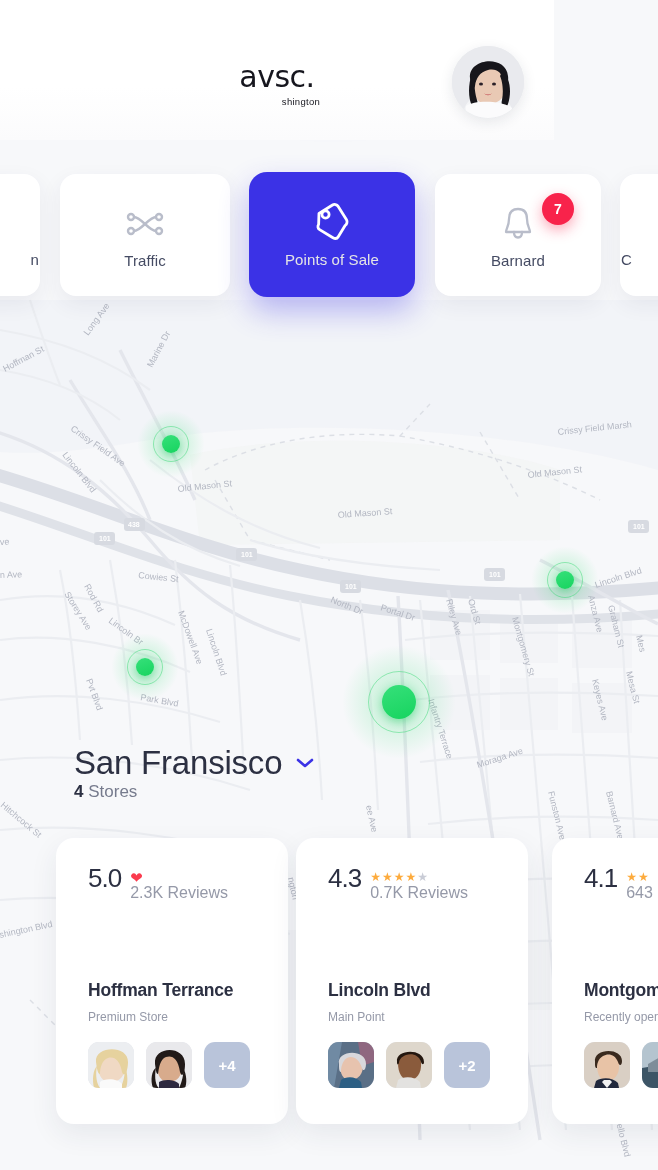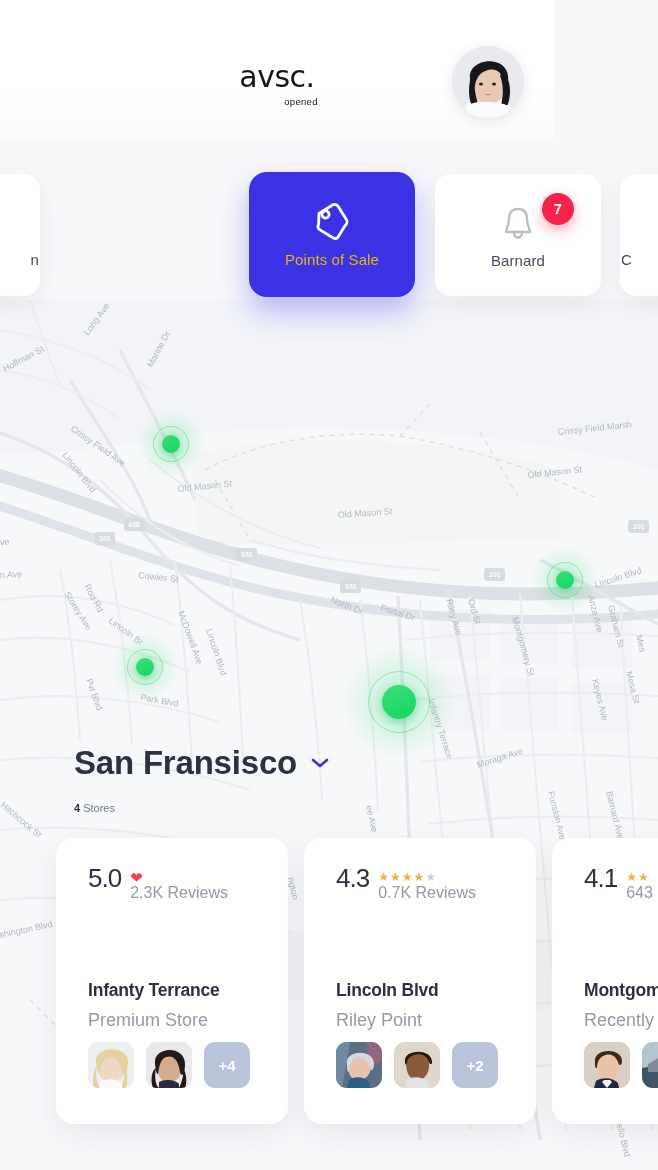--- a/index.html
+++ b/index.html
@@ -73,21 +73,21 @@
   #card-edge-left .nav-label{
     position:absolute; left:0; bottom:28px; width:86px;
     text-align:right; padding-right:1px; overflow:hidden;
   }
   #card-traffic{ left:60px; width:170px; }
   #card-pos{
     left:249px; width:166px; height:125px; top:-2px;
     background:#3b32e6; border-radius:18px;
     box-shadow:0 14px 30px rgba(59,50,230,.33);
   }
-  #card-pos .nav-label{ color:#eab308; }
+  #card-pos .nav-label{ color:#e5e5e5; }
   #card-alerts{ left:435px; width:166px; }
   #card-edge-right{
     left:620px; width:86px;
     align-items:flex-start;
   }
   #card-edge-right .nav-label{
     position:absolute; left:0; bottom:28px; width:86px;
     text-align:left; padding-left:1px; overflow:hidden;
   }
   #alert-badge{
@@ -102,60 +102,60 @@
   #pos-glow{
     position:absolute; left:258px; top:112px; width:150px; height:26px;
     background:radial-gradient(ellipse at center, rgba(83,73,232,.20) 0%, rgba(83,73,232,0) 70%);
     filter:blur(3px);
   }
 
   
   #city-block{ position:absolute; left:74px; top:744px; z-index:20; }
   #city-row{ display:flex; align-items:center; gap:12px; }
   #city-name{
-    font-size:33px; color:#2c3042; letter-spacing:-.2px; font-weight:700;
+    font-size:33px; color:#2c3042; letter-spacing:-.2px; font-weight:400;
   }
   #city-caret{ display:flex; align-items:center; }
   #store-count{
-    margin-top:20px; font-size:11px; color:#767b8d;
+    margin-top:0; font-size:17px; color:#767b8d;
   }
   #store-count b{ color:#2c3042; font-weight:bold; }
 
   
   #cards-row{
     position:absolute; left:0; top:838px; width:658px; height:286px; z-index:20;
   }
   .store-card{
     position:absolute; top:0; width:232px; height:286px;
     background:#ffffff; border-radius:18px;
     box-shadow:0 10px 28px rgba(40,45,80,.08);
     padding:28px 32px;
   }
   #store-card-0{ left:56px; }
-  #store-card-1{ left:304px; }
+  #store-card-1{ left:296px; }
   #store-card-2{ left:552px; }
   .rating-row{ display:flex; align-items:flex-start; }
   .rating-score{
     font-size:26px; color:#2c3042; line-height:.95; letter-spacing:-1px;
   }
   .rating-meta{ margin-left:9px; padding-top:4px; }
   .rating-mark{ height:14px; display:flex; align-items:center; }
   .heart{ color:#fb3b4e; font-size:15px; line-height:1; }
   .stars{ display:flex; gap:1px; font-size:12px; line-height:1; }
   .star-on{ color:#fdab3d; }
   .star-off{ color:#c9ccd6; }
   .reviews{ font-size:16px; color:#9599a8; margin-top:4px; white-space:nowrap; }
   .store-name{
     position:absolute; left:32px; top:142px;
     font-size:17.5px; font-weight:bold; color:#2c3042; letter-spacing:-.2px;
     white-space:nowrap;
   }
   .store-type{
     position:absolute; left:32px; top:172px;
-    font-size:18px; color:#9599a8; white-space:nowrap;
+    font-size:12px; color:#9599a8; white-space:nowrap;
   }
   .people-row{
     position:absolute; left:32px; top:204px;
     display:flex; gap:12px;
   }
   .person{
     width:46px; height:46px; border-radius:11px; overflow:hidden;
     background:#dfe3ea;
   }
   .person svg{ display:block; }
@@ -357,21 +357,21 @@
   <div class="marker" style="left:399px;top:702px;">
     <div class="halo" style="width:118px;height:118px;"></div>
     <div class="ring" style="width:62px;height:62px;"></div>
     <div class="dot" style="width:34px;height:34px;"></div>
   </div>
 </div>
 
 <div id="header">
   <div id="logo-block">
     <div id="logo-word">avsc.</div>
-    <div id="logo-sub">opened</div>
+    <div id="logo-sub">shington</div>
   </div>
   <div id="avatar">
     <svg width="72" height="72" viewBox="0 0 72 72">
       <rect width="72" height="72" fill="#e9eaee"></rect>
       <ellipse cx="36" cy="66" rx="24" ry="18" fill="#f4f5f7"></ellipse>
       <path d="M20,34 C20,16 52,12 54,32 C56,50 48,58 36,58 C24,58 20,48 20,34 Z" fill="#e9c9b4"></path>
       <path d="M18,32 C16,12 54,8 56,30 C57,38 54,40 52,36 C50,26 44,22 36,24 C28,26 24,32 23,40 C22,44 19,42 18,32 Z" fill="#17161b"></path>
       <path d="M50,26 C58,30 60,46 56,58 C54,64 48,62 50,54 C52,44 50,34 48,30 Z" fill="#17161b"></path>
       <path d="M20,28 C16,38 16,52 20,60 C22,64 27,60 25,54 C22,44 22,34 24,30 Z" fill="#17161b"></path>
       <ellipse cx="29" cy="38" rx="2" ry="1.6" fill="#2a2028"></ellipse>
@@ -382,20 +382,37 @@
   </div>
 </div>
 
 <div id="pos-glow" style="position:absolute;z-index:24;"></div>
 <div id="nav-strip">
 
   <div class="nav-card" id="card-edge-left">
     <span class="nav-label">n</span>
   </div>
 
+  <div class="nav-card" id="card-traffic">
+    <span class="nav-icon">
+      <svg width="40" height="30" viewBox="0 0 40 30">
+        <g fill="none" stroke="#b9bdca" stroke-width="2.4" stroke-linecap="round">
+          <path d="M9,8 C16,8 24,22 31,22"></path>
+          <path d="M9,22 C16,22 24,8 31,8"></path>
+        </g>
+        <g fill="#fff" stroke="#b9bdca" stroke-width="2.4">
+          <circle cx="6" cy="8" r="3"></circle>
+          <circle cx="6" cy="22" r="3"></circle>
+          <circle cx="34" cy="8" r="3"></circle>
+          <circle cx="34" cy="22" r="3"></circle>
+        </g>
+      </svg>
+    </span>
+    <span class="nav-label">Traffic</span>
+  </div>
 
   <div class="nav-card" id="card-pos">
     <span class="nav-icon">
       <svg width="44" height="42" viewBox="0 0 44 42">
         <g fill="none" stroke="#ffffff" stroke-width="2.8" stroke-linejoin="round">
           <path d="M16,6 L32,6 C34,6 36,8 36,10 L36,26 C36,28 34,30 32,30 L20,36
                    C18,37 16,36 15,34 L8,20 C7,18 8,16 10,15 Z" transform="rotate(-32 22 21)"></path>
           <circle cx="15.5" cy="12.5" r="3.6"></circle>
         </g>
       </svg>
@@ -441,21 +458,21 @@
   <div class="store-card" id="store-card-0">
     <div class="rating-row">
       <span class="rating-score">5.0</span>
       <span class="rating-meta">
         <span class="rating-mark">
           <span class="heart">❤</span>
         </span>
         <span class="reviews">2.3K Reviews</span>
       </span>
     </div>
-    <div class="store-name">Infanty Terrance</div>
+    <div class="store-name">Hoffman Terrance</div>
     <div class="store-type">Premium Store</div>
     <div class="people-row">
       <span class="person">
         <svg width="46" height="46" viewBox="0 0 46 46">
           <rect width="46" height="46" fill="#eceef1"></rect>
           <path d="M10,22 C10,6 36,4 37,20 C38,34 32,40 23,40 C14,40 10,34 10,22 Z" fill="#f0d9c4"></path>
           <path d="M8,20 C6,4 40,2 40,20 C40,30 36,36 34,30 C32,18 26,14 20,16 C14,18 12,26 12,32 C10,32 9,28 8,20 Z" fill="#e6d29e"></path>
           <path d="M9,24 C7,34 9,42 12,46 L6,46 C4,38 5,28 9,24 Z" fill="#e6d29e"></path>
           <path d="M37,24 C40,32 40,42 38,46 L32,46 C36,40 37,32 37,24 Z" fill="#e6d29e"></path>
           <path d="M12,40 C16,36 30,36 34,42 L34,46 L12,46 Z" fill="#fafafa"></path>
@@ -485,21 +502,21 @@
               <span class="star-on">★</span>
               <span class="star-on">★</span>
               <span class="star-on">★</span>
               <span class="star-off">★</span>
           </span>
         </span>
         <span class="reviews">0.7K Reviews</span>
       </span>
     </div>
     <div class="store-name">Lincoln Blvd</div>
-    <div class="store-type">Riley Point</div>
+    <div class="store-type">Main Point</div>
     <div class="people-row">
       <span class="person">
         <svg width="46" height="46" viewBox="0 0 46 46">
           <rect width="46" height="46" fill="#5a6f86"></rect>
           <path d="M0,0 L14,0 L6,46 L0,46 Z" fill="#7f9cb8" opacity=".6"></path>
           <path d="M30,0 L46,0 L46,20 L34,24 Z" fill="#c35f7a" opacity=".5"></path>
           <path d="M12,22 C12,10 34,9 35,21 C36,32 30,38 22,38 C15,38 12,32 12,22 Z" fill="#e7c3ae"></path>
           <path d="M11,22 C8,8 38,6 38,22 C38,28 35,30 34,26 C31,16 24,13 19,16 C14,19 13,26 13,30 C11,30 11,26 11,22 Z" fill="#d8d8dc"></path>
           <path d="M13,38 C18,34 28,34 33,40 L34,46 L11,46 Z" fill="#2d5f84"></path>
         </svg>

